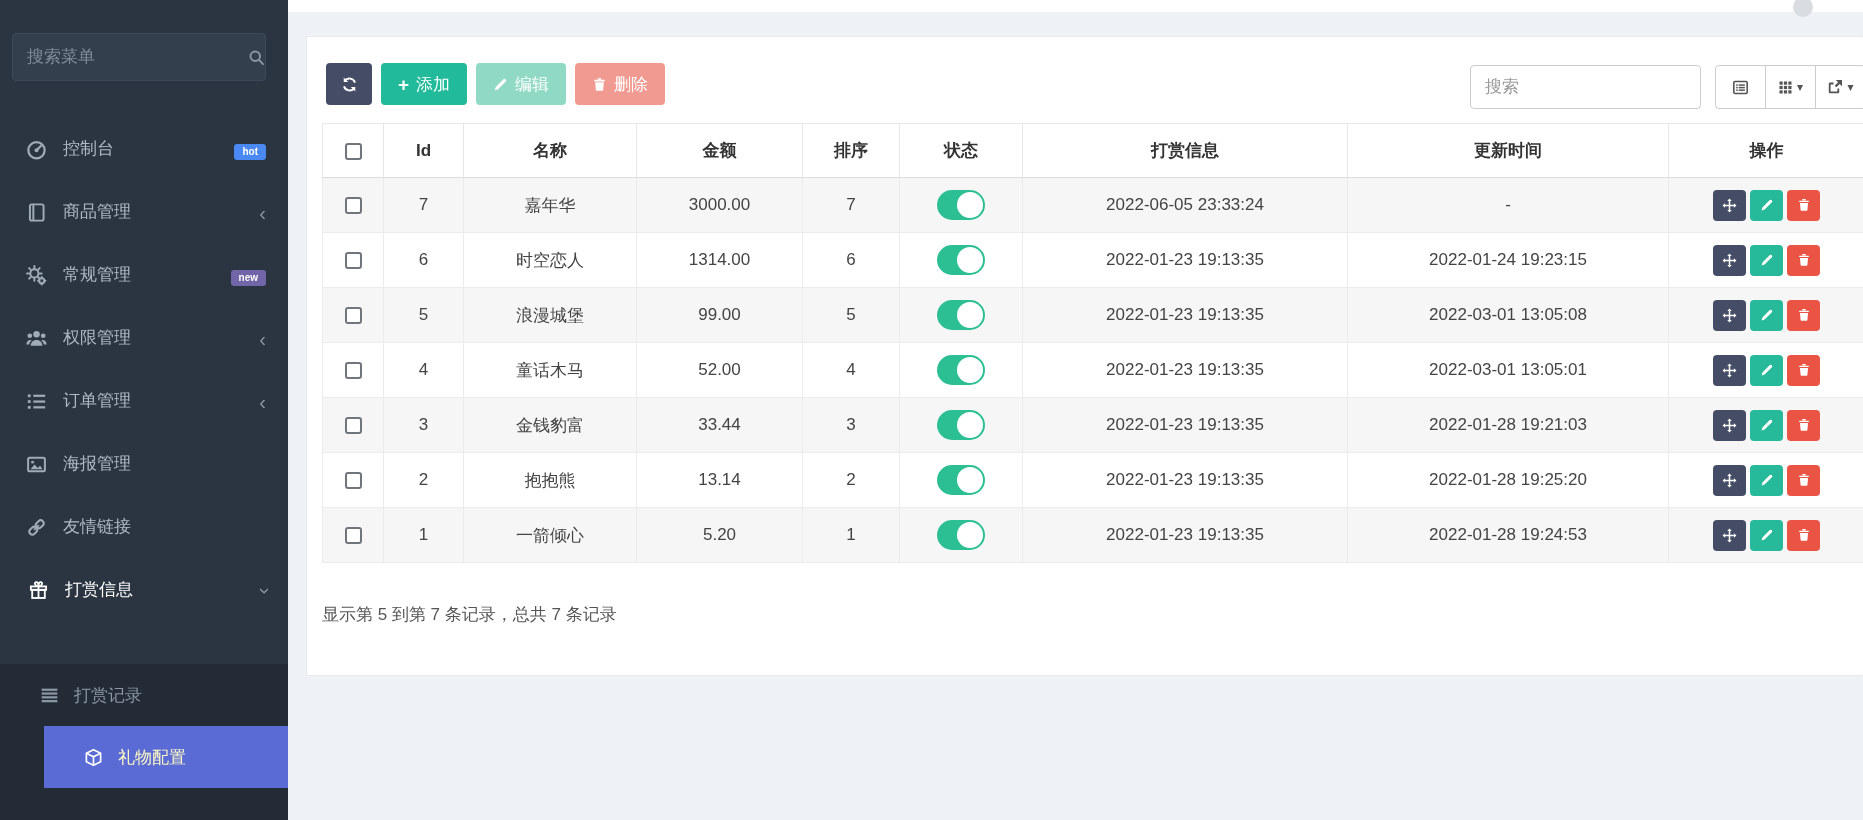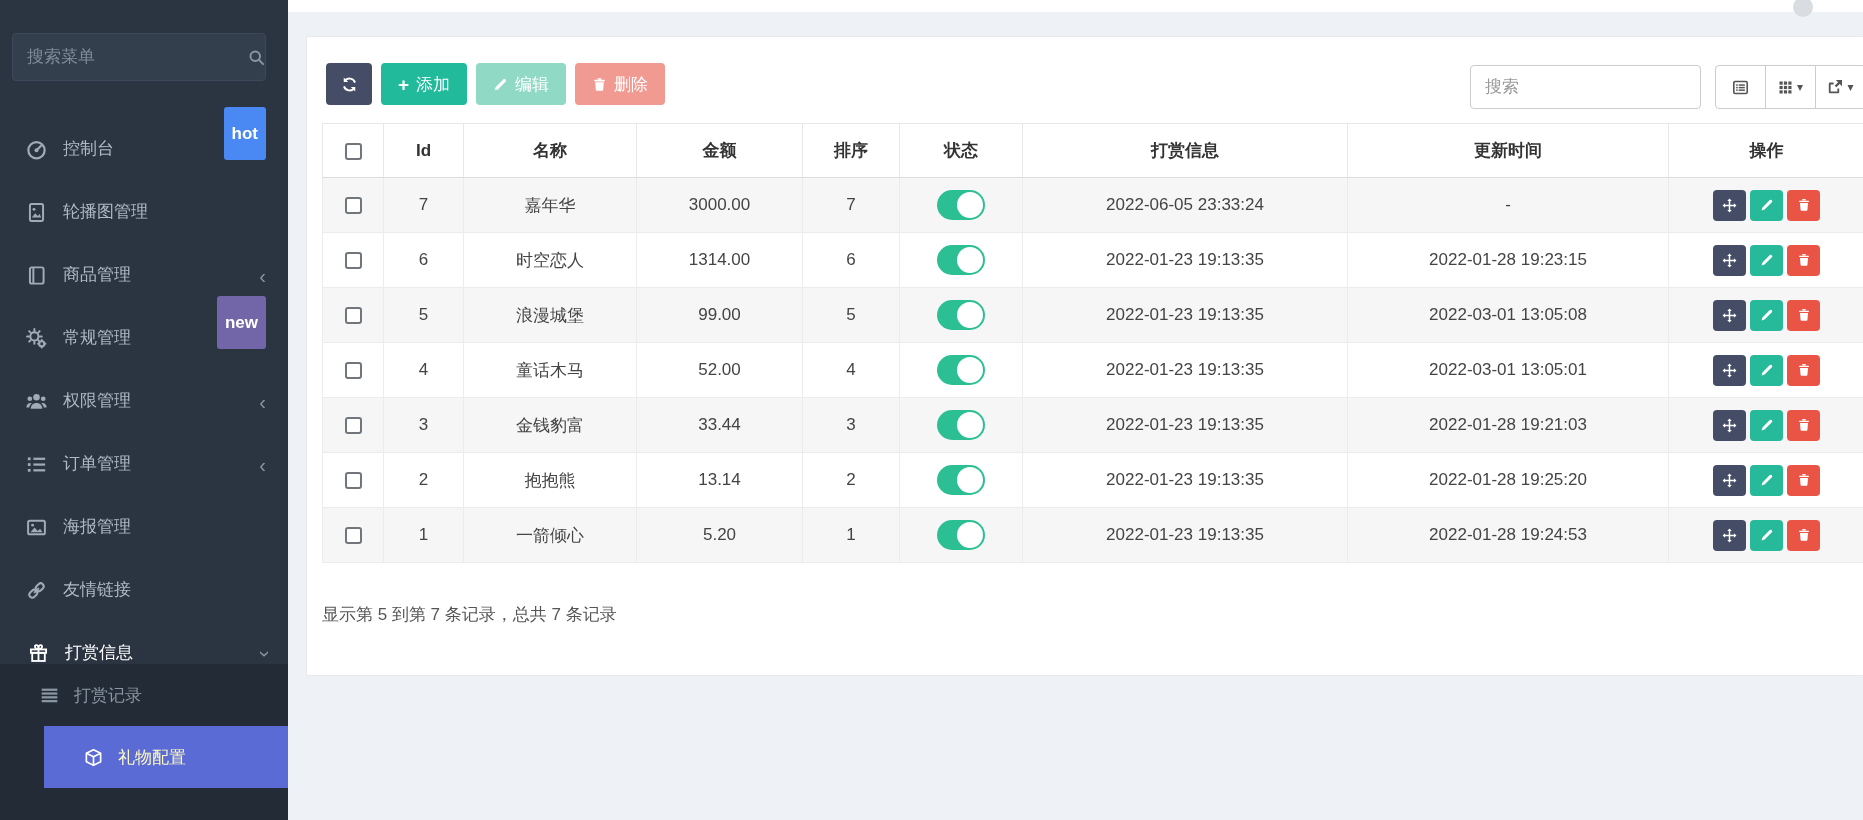--- a/index.html
+++ b/index.html
@@ -16,21 +16,21 @@
   .side-search { position:absolute; left:12px; top:33px; width:254px; height:48px; background:#343f4e; border:1px solid #3d4958; border-radius:4px; display:flex; align-items:center; padding:0 14px; }
   .side-search input { flex:1; background:transparent; border:none; outline:none; color:#cdd5dc; font-size:17px; font-family:inherit; }
   .side-search input::placeholder { color:#7f8b99; }
   .side-search .sicon { color:#8b97a5; }
 
   .menu { position:absolute; top:97px; left:0; width:100%; list-style:none; }
   .menu-item { height:63px; display:flex; align-items:flex-end; padding:0 22px 0 26px; color:#aeb9c4; font-size:17px; cursor:pointer; }
   .menu-item .mi { width:24px; margin-right:13px; color:#9fabb6; flex:0 0 auto; }
   .menu-item.active-parent { color:#ffffff;padding-left:28px; }
   .menu-item.active-parent .mi { color:#ffffff; }
-  .badge { margin-left:auto; font-size:17px; font-weight:bold; color:#fff; padding:18px 8px; border-radius:3px; line-height:1; }
+  .badge { margin-left:auto; font-size:10px; font-weight:bold; color:#fff; padding:3px 8px; border-radius:3px; line-height:1; }
   .chev { margin-left:auto; color:#8b96a2; font-size:20px; line-height:1; display:inline-block; }
   .chev.down { transform:rotate(-90deg); }
 
   .submenu { position:absolute; top:664px; left:0; width:100%; bottom:0; background:#222b36; }
   .sub-item { height:62px; display:flex; align-items:center; padding:0 22px 0 40px; color:#8a96a3; font-size:17px; cursor:pointer; }
   .sub-item .mi { width:21px; margin-right:13px; color:#8a96a3; flex:0 0 auto; }
   .sub-item.active { color:#fef9c3;margin-left:44px; }
   .sub-item.active .mi { color:#fff; }
 
   
@@ -248,28 +248,20 @@
 
   <ul class="menu">
     <li class="menu-item">
       <span class="mi">
           <svg class="ic" width="21" height="21">
             <use href="#sym-tacho"></use>
           </svg>
         </span>
       <span>控制台</span>
       <span class="badge" style="background: rgb(74, 137, 243);">hot</span>
-    </li>
-    <li class="menu-item">
-      <span class="mi">
-          <svg class="ic" width="21" height="21">
-            <use href="#sym-slideshow"></use>
-          </svg>
-        </span>
-      <span>轮播图管理</span>
     </li>
     <li class="menu-item">
       <span class="mi">
           <svg class="ic" width="21" height="21">
             <use href="#sym-book"></use>
           </svg>
         </span>
       <span>商品管理</span>
       <span class="chev">‹</span>
     </li>
@@ -476,21 +468,21 @@
   <tr>
     <td><span class="cb"></span></td>
     <td>6</td>
     <td>时空恋人</td>
     <td>1314.00</td>
     <td>6</td>
     <td>
       <span class="toggle" style="background: rgb(44, 191, 147);"><span class="knob"></span></span>
     </td>
     <td>2022-01-23 19:13:35</td>
-    <td>2022-01-28 19:23:15</td>
+    <td>2022-01-24 19:23:15</td>
     <td>
       <span class="ops">
         <button class="opbtn" style="background: rgb(69, 77, 102);">
                   <span>
                     <svg class="ic" width="15" height="15">
                       <use href="#sym-move"></use>
                     </svg>
                   </span>
                 </button>
         <button class="opbtn" style="background: rgb(38, 185, 154);">

